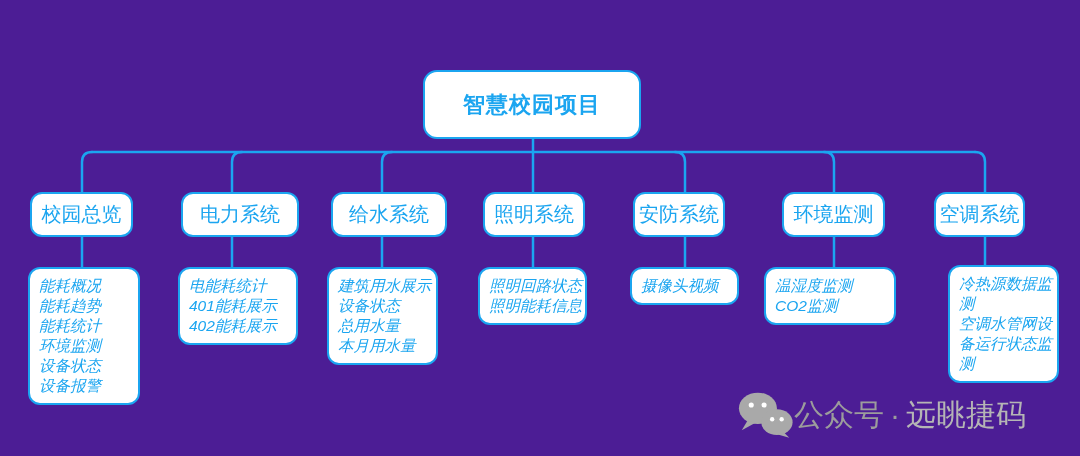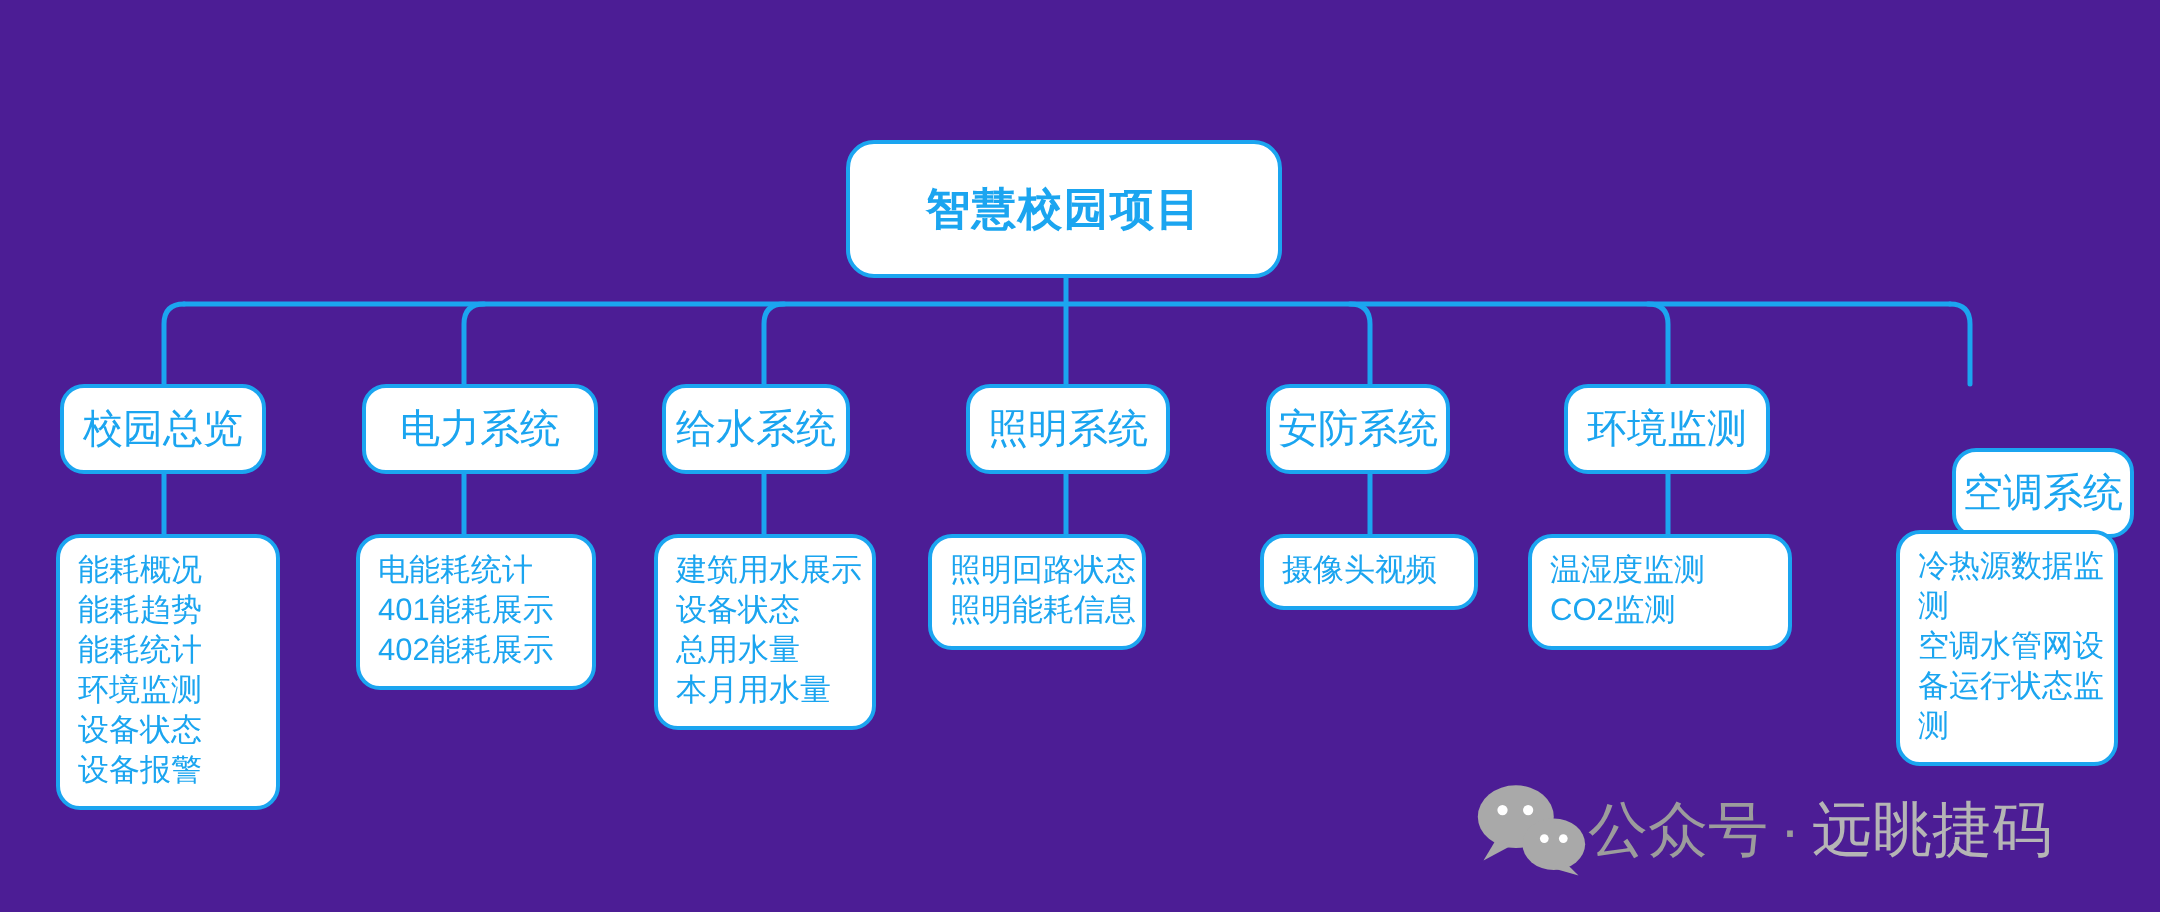--- a/index.html
+++ b/index.html
@@ -33,37 +33,37 @@
     letter-spacing: 1px;
   }
   .branch {
     top: 192px; height: 45px;
     border-radius: 12px;
     display: flex; align-items: center; justify-content: center;
     font-size: 20px;
   }
   .b1 { left: 30px;  width: 103px; }
   .b2 { left: 181px; width: 118px; }
-  .b3 { left: 331px; width: 94px; }
+  .b3 { left: 331px; width: 116px; }
   .b4 { left: 483px; width: 102px; }
   .b5 { left: 633px; width: 92px; }
   .b6 { left: 782px; width: 103px; }
-  .b7 { left: 976px; width: 91px; margin-top: 32px; }
+  .b7 { left: 934px; width: 91px; }
   .child {
     top: 267px;
     border-radius: 12px;
     padding: 7px 2px 7px 9px;
     font-size: 15.5px;
     line-height: 20px;
   }
-  .child .item { word-break: break-all; }
+  .child .item { word-break: break-all; font-style: italic; }
   .c1 { left: 28px;  width: 112px; }
   .c2 { left: 178px; width: 120px; }
   .c3 { left: 327px; width: 111px; }
-  .c4 { left: 464px; width: 109px; }
+  .c4 { left: 478px; width: 109px; }
   .c5 { left: 630px; width: 109px; }
   .c6 { left: 764px; width: 132px; }
   .c7 { left: 928px; width: 111px; top: 265px; margin-left: 20px; }
   .watermark {
     position: absolute;
     left: 737px; top: 390px;
     height: 50px;
     display: flex; align-items: center;
   }
   .wm-text { font-size: 30px; white-space: nowrap; }

